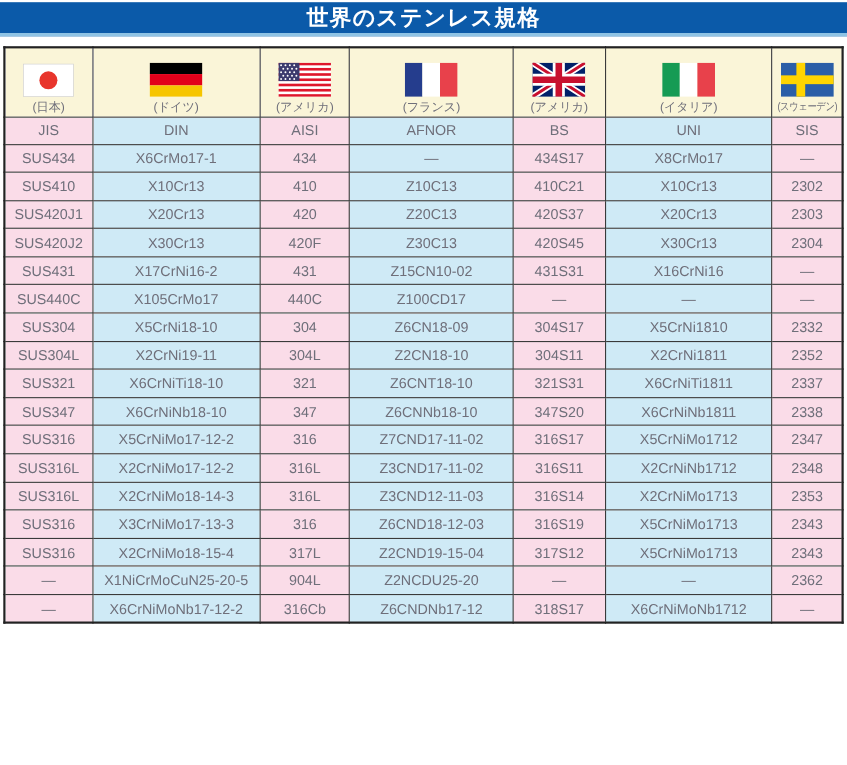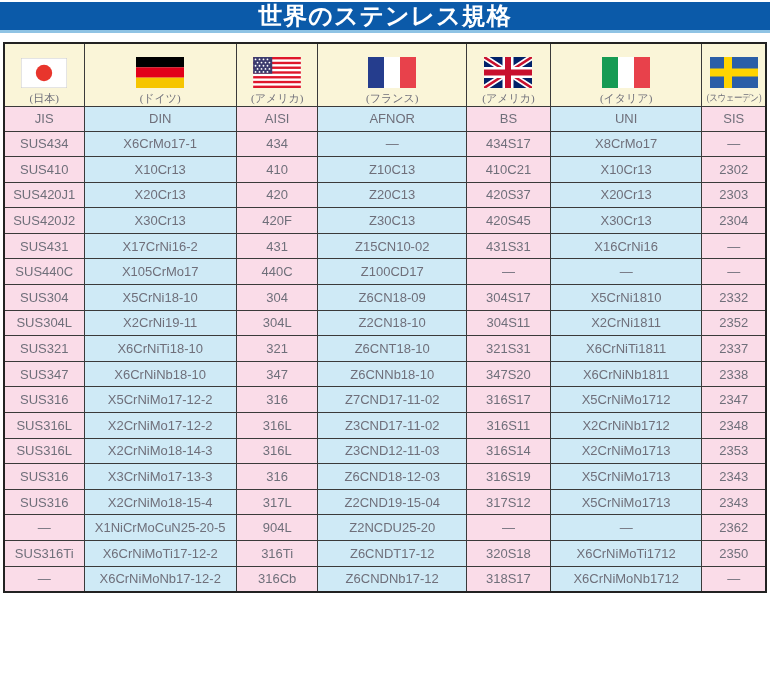--- a/index.html
+++ b/index.html
@@ -17,37 +17,37 @@
     width:770px;height:695px;overflow:hidden;background:#fff;
     font-family:"Liberation Sans","DejaVu Sans",sans-serif;
     color:var(--text);
   }
   .title-bar{
     margin-top:2px;height:31px;background:var(--title-bar);
     border-bottom:3px solid var(--title-underline);
     display:flex;align-items:center;justify-content:center;
   }
   .title-bar h1{
-    margin:15px;color:#fff;font-size:24px;font-weight:bold;letter-spacing:1px;
+    margin:15px;color:#fff;font-size:20px;font-weight:bold;letter-spacing:1px;
   }
   table{
     width:764px;margin:9px 3px 0;
     border-collapse:collapse;table-layout:fixed;
     border:2px solid #222;
   }
   col.c-jis{width:10.5%} col.c-din{width:20%} col.c-aisi{width:10.7%}
   col.c-afnor{width:19.5%} col.c-bs{width:11%} col.c-uni{width:19.9%}
   col.c-sis{width:8.4%}
   th,td{
     border:1px solid var(--border);
     text-align:center;vertical-align:middle;
     font-size:13px;font-weight:normal;color:var(--text);
     padding:0 2px;overflow:hidden;white-space:nowrap;
   }
-  .flag-row th{height:63px;background:var(--flag-row-bg);padding:4px 0 2px;font-family:Liberation Serif, serif;}
+  .flag-row th{height:63px;background:var(--flag-row-bg);padding:4px 0 2px;}
   .flag-wrap{display:flex;flex-direction:column;align-items:center;justify-content:flex-end;gap:4px;height:100%;}
   .flag{display:block;}
   .country-label{font-size:11px;line-height:12px;display:inline-block;}
   .flag-row th:last-child .country-label{font-size:10px;letter-spacing:-0.5px;transform:scaleX(0.85);}
   .code-row th{height:25px;}
   tbody td{height:25.6px;}
   .pink{background:var(--pink-col);}
   .blue{background:var(--blue-col);}
 </style>
 </head>
@@ -322,29 +322,20 @@
         <tr>
           <td class="pink">—</td>
           <td class="blue">X1NiCrMoCuN25-20-5</td>
           <td class="pink">904L</td>
           <td class="blue">Z2NCDU25-20</td>
           <td class="pink">—</td>
           <td class="blue">—</td>
           <td class="pink">2362</td>
         </tr>
         <tr>
-          <td class="pink">SUS316Ti</td>
-          <td class="blue">X6CrNiMoTi17-12-2</td>
-          <td class="pink">316Ti</td>
-          <td class="blue">Z6CNDT17-12</td>
-          <td class="pink">320S18</td>
-          <td class="blue">X6CrNiMoTi1712</td>
-          <td class="pink">2350</td>
-        </tr>
-        <tr>
           <td class="pink">—</td>
           <td class="blue">X6CrNiMoNb17-12-2</td>
           <td class="pink">316Cb</td>
           <td class="blue">Z6CNDNb17-12</td>
           <td class="pink">318S17</td>
           <td class="blue">X6CrNiMoNb1712</td>
           <td class="pink">—</td>
         </tr>
       </tbody>
   </table>

